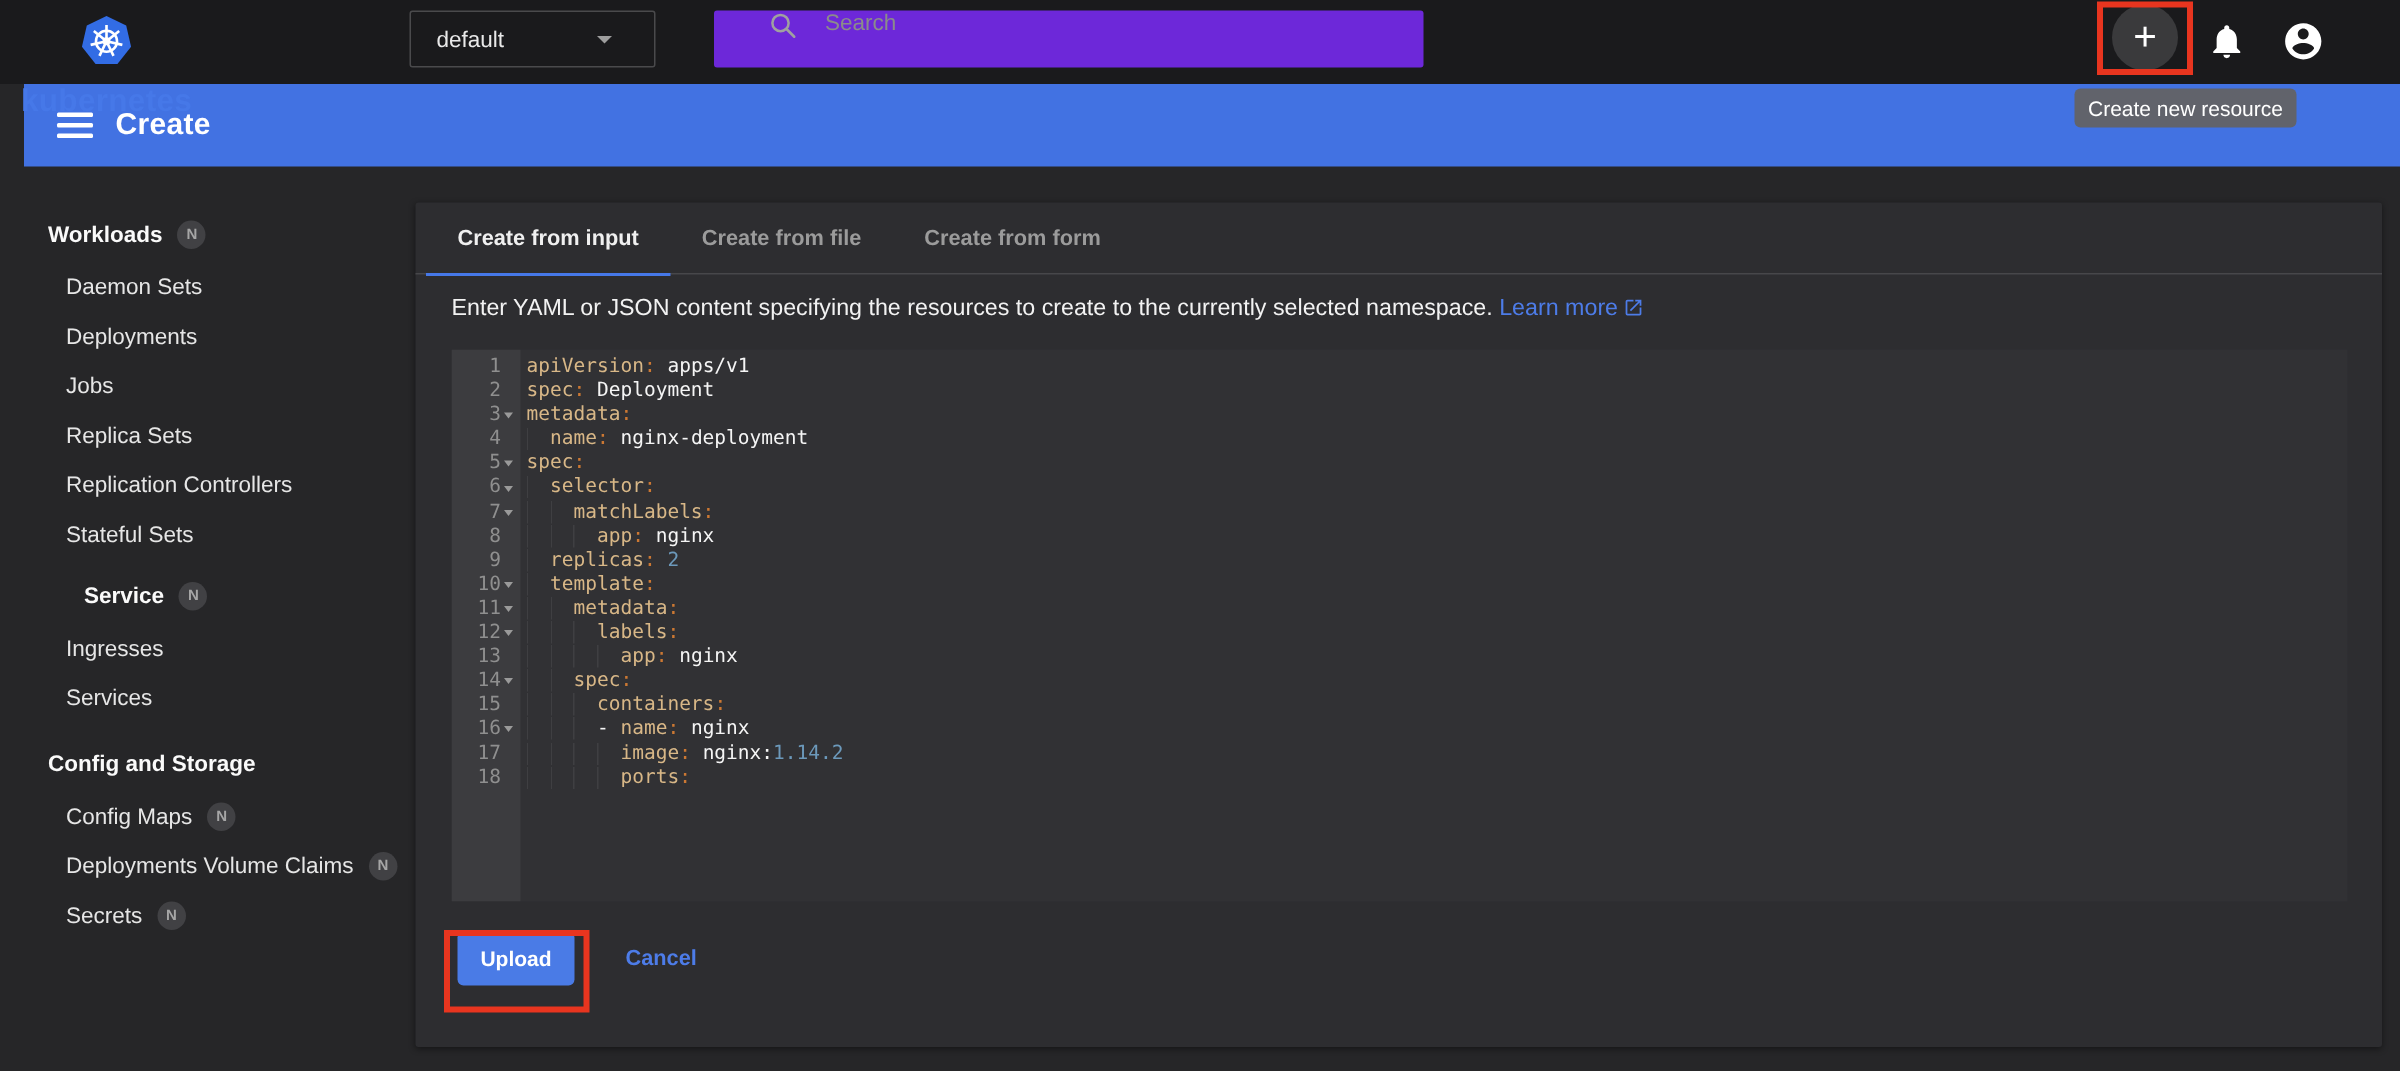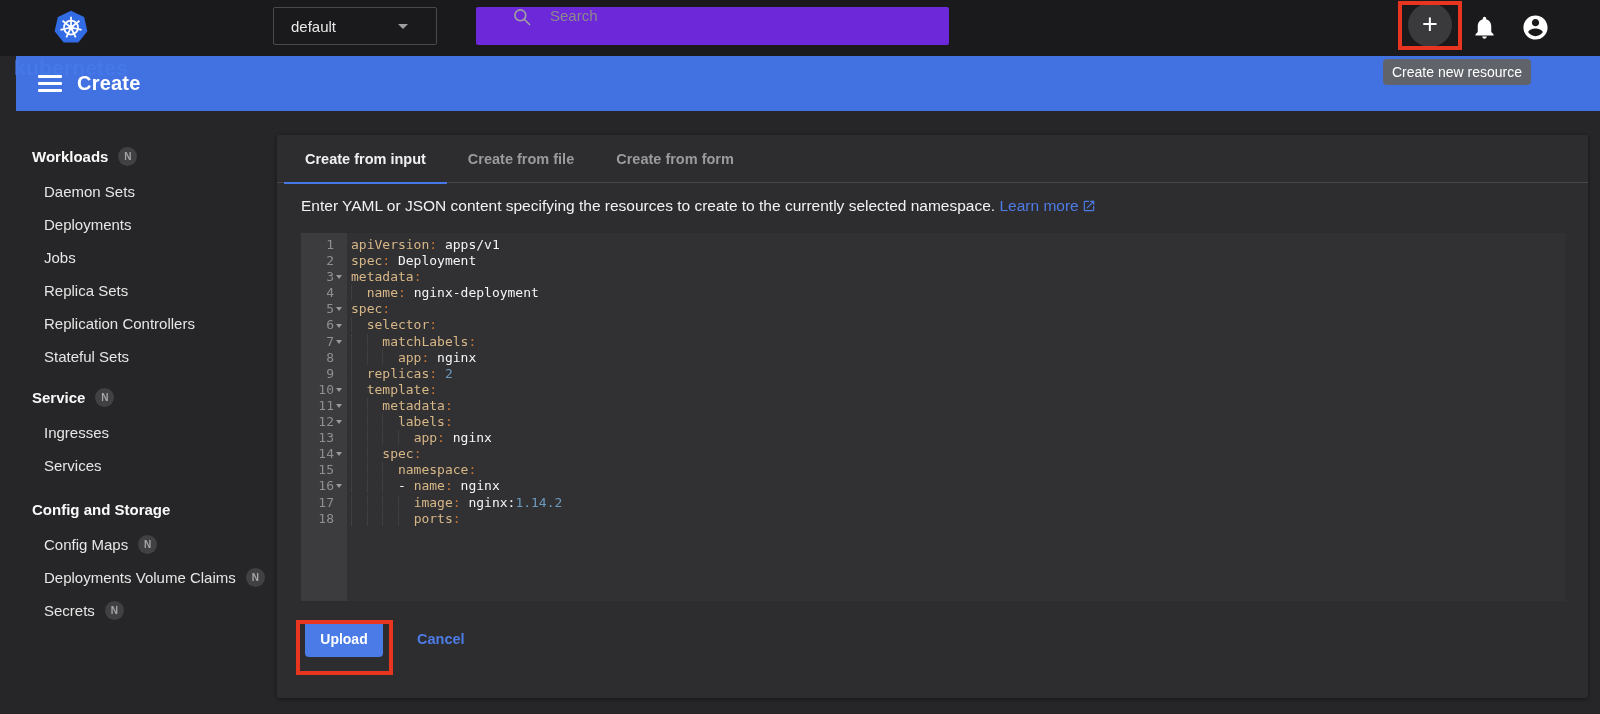--- a/index.html
+++ b/index.html
@@ -46,21 +46,21 @@
   .actionbar-title { color:#fff; font-size:20px; font-weight:bold; margin-left:15px; letter-spacing:.2px; }
 
   
   .sidebar { position:absolute; left:0; top:111px; width:277px; bottom:0; padding-top:26px; overflow:hidden; }
   .nav-header { height:38px; display:flex; align-items:center; padding-left:32px; color:#fafafa;
     font-size:15px; font-weight:bold; cursor:pointer; }
   .nav-item { height:33px; display:flex; align-items:center; padding-left:44px; color:#e6e6e6;
     font-size:15px; cursor:pointer; }
   .nbadge { margin-left:10px; width:19px; height:19px; border-radius:50%; background:#414144; color:#a6a6a6;
     font-size:10px; font-weight:bold; display:inline-flex; align-items:center; justify-content:center; flex:none; }
-  .sec-service { margin-top:5px; } .sec-config { margin-top:8px; }
+  .sec-service { margin-top:5px;margin-left:24px; } .sec-config { margin-top:8px; }
 
   
   .card { position:absolute; left:277px; top:135px; width:1311px; height:563px; background:#2d2d30;
     border-radius:2px; box-shadow:0 1px 4px rgba(0,0,0,.45); z-index:2; }
   .tabbar { height:48px; border-bottom:1px solid #47474a; display:flex; padding-left:7px; }
   .tab { height:48px; display:flex; align-items:center; padding:0 21px; font-size:14.5px; font-weight:bold;
     color:#9b9b9b; cursor:pointer; position:relative; }
   .tab.active { color:#f0f0f0; }
   .tab.active::after { content:""; position:absolute; left:0; right:0; bottom:-1px; height:2px; background:var(--accent-light); }
   .desc { padding:13px 24px 0 24px; font-size:15.5px; color:#f2f2f2; line-height:20px; }
@@ -227,21 +227,21 @@
           <div class="cl-row"><div class="cl-gut"><span class="cl-num">5</span><span class="fold"><i></i></span></div><div class="cl-code"><span class="tk">spec</span><span class="tc">:</span></div></div>
           <div class="cl-row"><div class="cl-gut"><span class="cl-num">6</span><span class="fold"><i></i></span></div><div class="cl-code"><span class="ig">  </span><span class="tk">selector</span><span class="tc">:</span></div></div>
           <div class="cl-row"><div class="cl-gut"><span class="cl-num">7</span><span class="fold"><i></i></span></div><div class="cl-code"><span class="ig">  </span><span class="ig">  </span><span class="tk">matchLabels</span><span class="tc">:</span></div></div>
           <div class="cl-row"><div class="cl-gut"><span class="cl-num">8</span><span class="fold none"></span></div><div class="cl-code"><span class="ig">  </span><span class="ig">  </span><span class="ig">  </span><span class="tk">app</span><span class="tc">: </span><span class="tv">nginx</span></div></div>
           <div class="cl-row"><div class="cl-gut"><span class="cl-num">9</span><span class="fold none"></span></div><div class="cl-code"><span class="ig">  </span><span class="tk">replicas</span><span class="tc">: </span><span class="tn">2</span></div></div>
           <div class="cl-row"><div class="cl-gut"><span class="cl-num">10</span><span class="fold"><i></i></span></div><div class="cl-code"><span class="ig">  </span><span class="tk">template</span><span class="tc">:</span></div></div>
           <div class="cl-row"><div class="cl-gut"><span class="cl-num">11</span><span class="fold"><i></i></span></div><div class="cl-code"><span class="ig">  </span><span class="ig">  </span><span class="tk">metadata</span><span class="tc">:</span></div></div>
           <div class="cl-row"><div class="cl-gut"><span class="cl-num">12</span><span class="fold"><i></i></span></div><div class="cl-code"><span class="ig">  </span><span class="ig">  </span><span class="ig">  </span><span class="tk">labels</span><span class="tc">:</span></div></div>
           <div class="cl-row"><div class="cl-gut"><span class="cl-num">13</span><span class="fold none"></span></div><div class="cl-code"><span class="ig">  </span><span class="ig">  </span><span class="ig">  </span><span class="ig">  </span><span class="tk">app</span><span class="tc">: </span><span class="tv">nginx</span></div></div>
           <div class="cl-row"><div class="cl-gut"><span class="cl-num">14</span><span class="fold"><i></i></span></div><div class="cl-code"><span class="ig">  </span><span class="ig">  </span><span class="tk">spec</span><span class="tc">:</span></div></div>
-          <div class="cl-row"><div class="cl-gut"><span class="cl-num">15</span><span class="fold none"></span></div><div class="cl-code"><span class="ig">  </span><span class="ig">  </span><span class="ig">  </span><span class="tk">namespace</span><span class="tc">:</span></div></div>
+          <div class="cl-row"><div class="cl-gut"><span class="cl-num">15</span><span class="fold none"></span></div><div class="cl-code"><span class="ig">  </span><span class="ig">  </span><span class="ig">  </span><span class="tk">containers</span><span class="tc">:</span></div></div>
           <div class="cl-row"><div class="cl-gut"><span class="cl-num">16</span><span class="fold"><i></i></span></div><div class="cl-code"><span class="ig">  </span><span class="ig">  </span><span class="ig">  </span><span class="tv">- </span><span class="tk">name</span><span class="tc">: </span><span class="tv">nginx</span></div></div>
           <div class="cl-row"><div class="cl-gut"><span class="cl-num">17</span><span class="fold none"></span></div><div class="cl-code"><span class="ig">  </span><span class="ig">  </span><span class="ig">  </span><span class="ig">  </span><span class="tk">image</span><span class="tc">: </span><span class="tv">nginx:</span><span class="tn">1.14.2</span></div></div>
           <div class="cl-row"><div class="cl-gut"><span class="cl-num">18</span><span class="fold none"></span></div><div class="cl-code"><span class="ig">  </span><span class="ig">  </span><span class="ig">  </span><span class="ig">  </span><span class="tk">ports</span><span class="tc">:</span></div></div>
         </div>
     </div>
 
     <div class="btn-row">
       <button class="upload-btn">Upload</button>
       <button class="cancel-btn">Cancel</button>
     </div>

